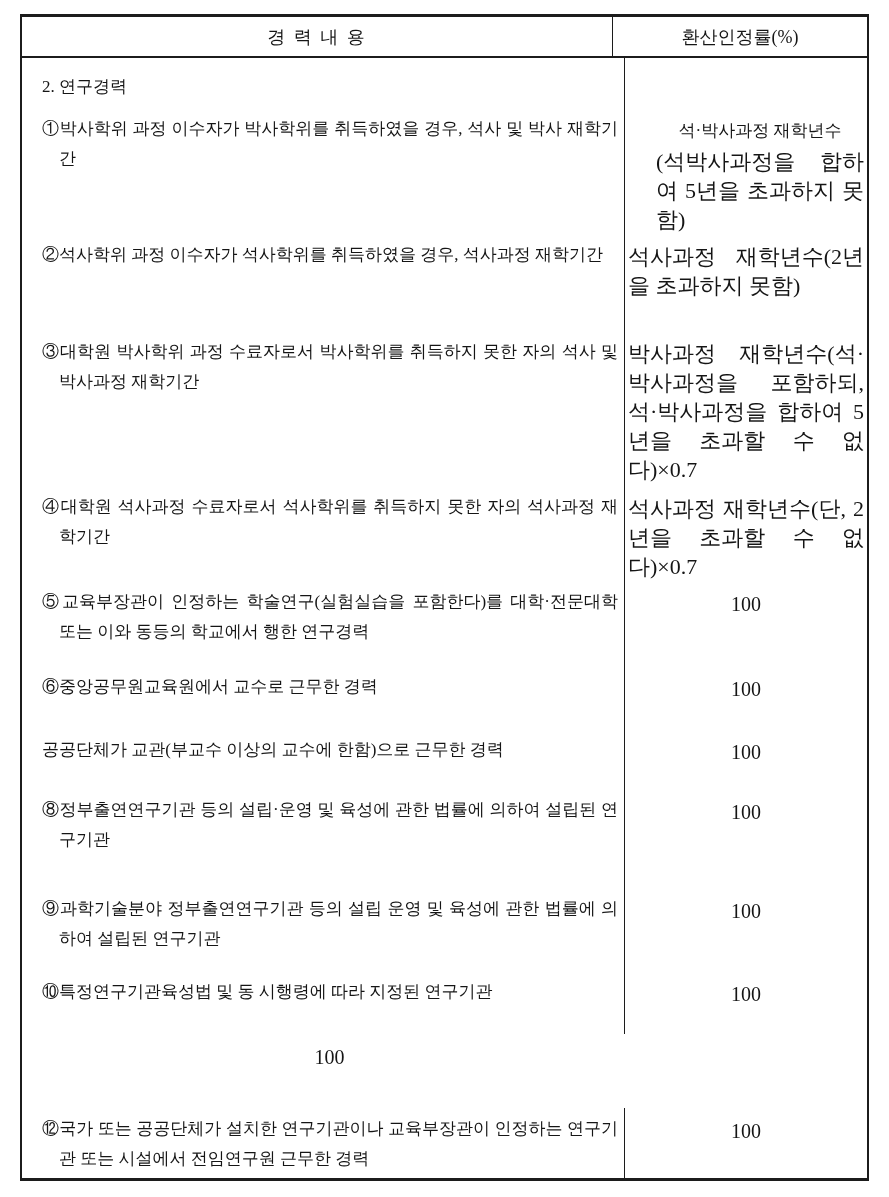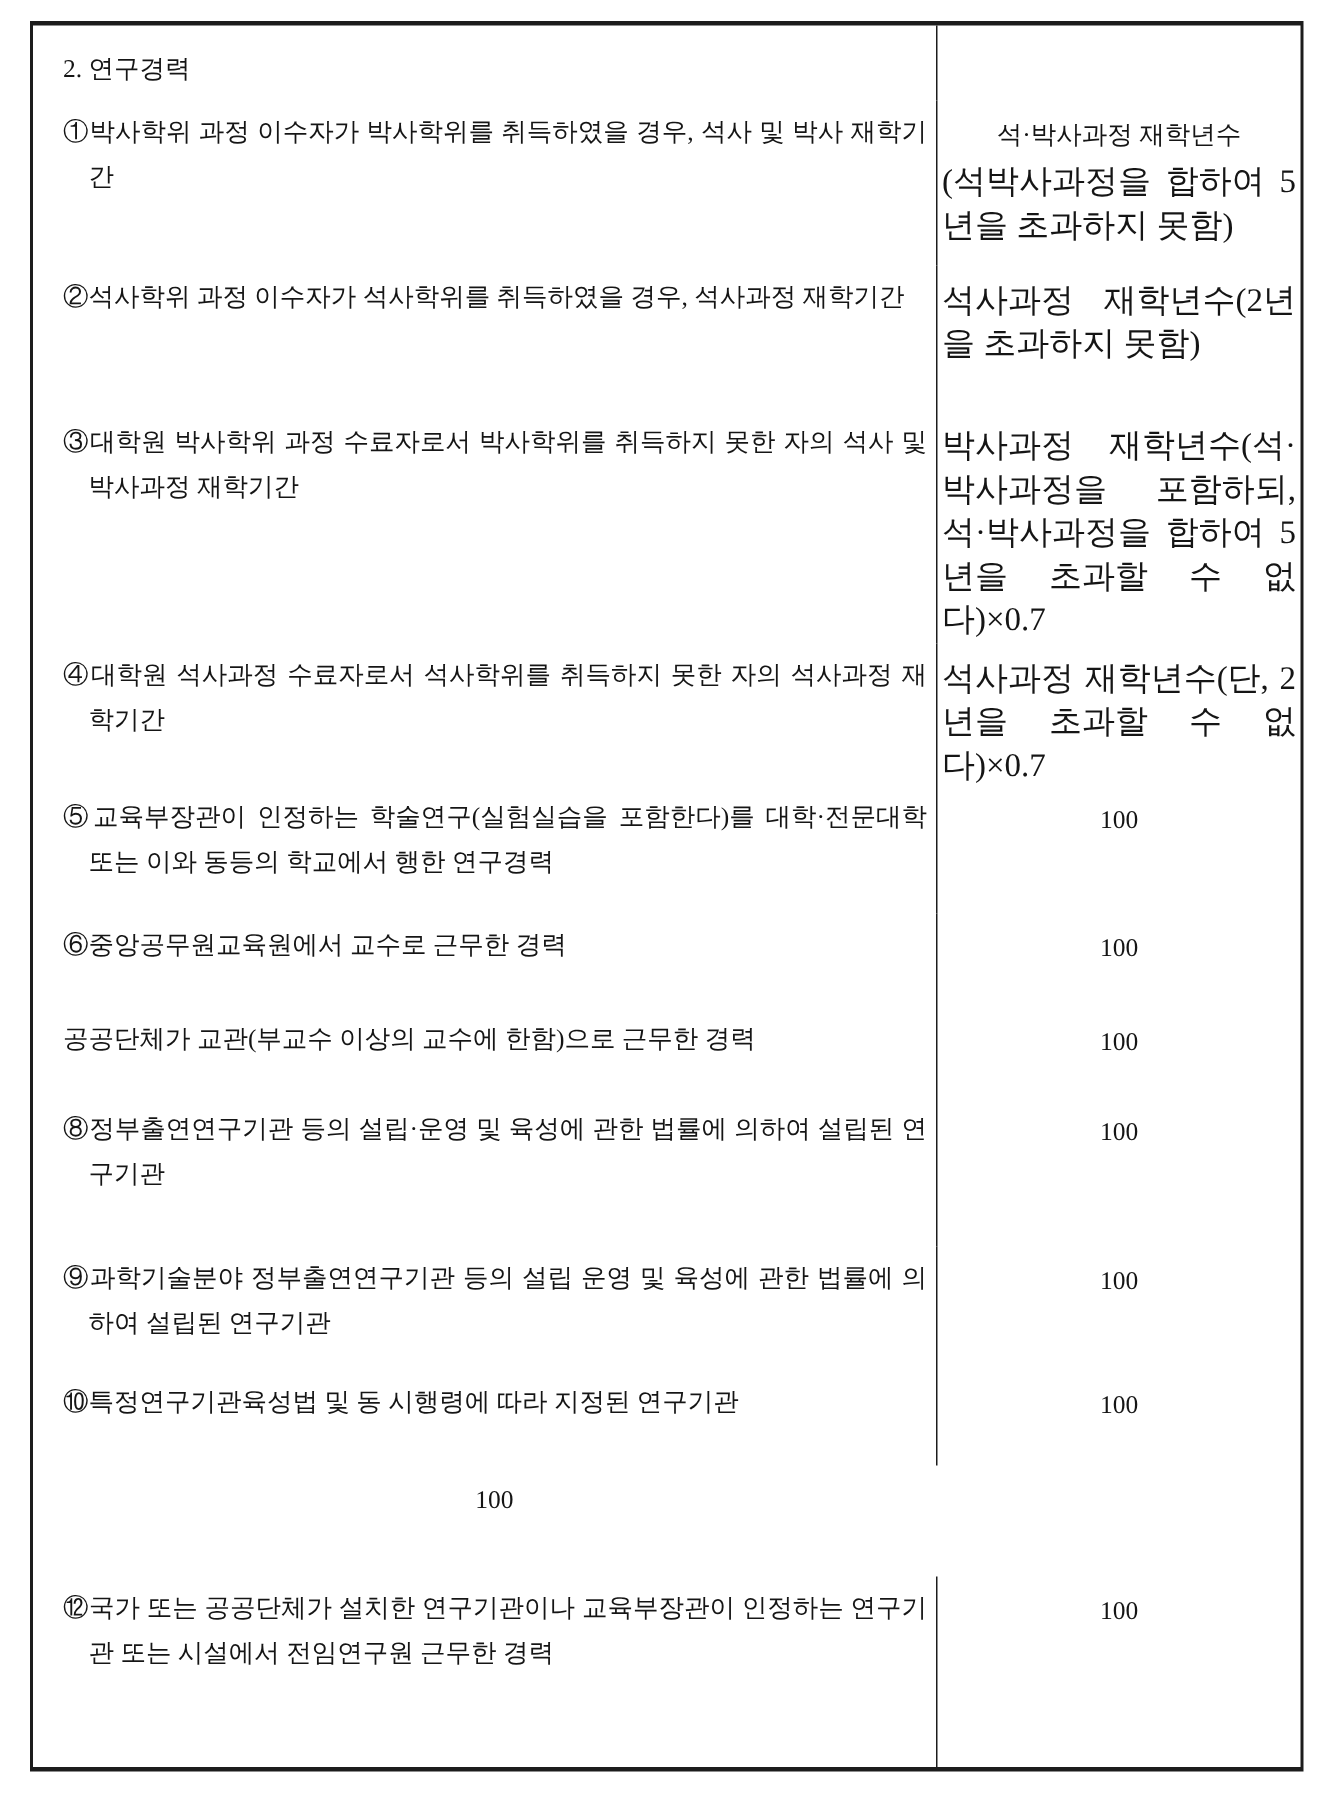--- a/index.html
+++ b/index.html
@@ -21,40 +21,44 @@
   .trow{display:grid;grid-template-columns:591px 1fr;box-sizing:border-box;}
   .cell-left{border-right:1px solid #1c1c1c;box-sizing:border-box;padding:6px 6px 0 8px;}
   .cell-right{box-sizing:border-box;padding:6px 3px 0 3px;}
   .section-title{margin:0;font-size:17px;line-height:30px;padding-top:8px;}
   .item{
     margin:0;font-size:17px;line-height:30px;text-align:justify;
     padding-left:17px;text-indent:-17px;
   }
   .rate-center{margin:0;font-size:17px;line-height:29px;text-align:center;padding-top:2px;}
   .rate-text{margin:0;font-size:22px;line-height:29px;text-align:justify;padding-top:2px;}
-  .rate-value{margin:0;font-size:17px;line-height:30px;text-align:center;padding-top:2px;}
+  .rate-value{margin:0;font-size:20px;line-height:30px;text-align:center;padding-top:2px;}
   .tbody .trow:nth-child(1){min-height:50px;}
-  .tbody .trow:nth-child(2){min-height:110px;}
+  .tbody .trow:nth-child(2){min-height:110px;gap:28px;}
   .tbody .trow:nth-child(3){min-height:97px;}
   .tbody .trow:nth-child(4){min-height:155px;}
   .tbody .trow:nth-child(5){min-height:95px;}
   .tbody .trow:nth-child(6){min-height:85px;}
   .tbody .trow:nth-child(7){min-height:63px;}
   .tbody .trow:nth-child(8){min-height:60px;}
   .tbody .trow:nth-child(9){min-height:99px;}
   .tbody .trow:nth-child(10){min-height:83px;}
   .tbody .trow:nth-child(11){min-height:63px;}
   .tbody .trow:nth-child(12){min-height:74px;}
   .tbody .trow:nth-child(13){flex:1;}
 </style>
 </head>
 <body>
 
 <div class="doc-table">
 
+  <div class="thead">
+    <div class="th th-left">경 력 내 용</div>
+    <div class="th">환산인정률(%)</div>
+  </div>
 
   <div class="tbody">
 
     <div class="trow">
       <div class="cell-left">
         <p class="section-title">2. 연구경력</p>
       </div>
       <div class="cell-right"></div>
     </div>
 

